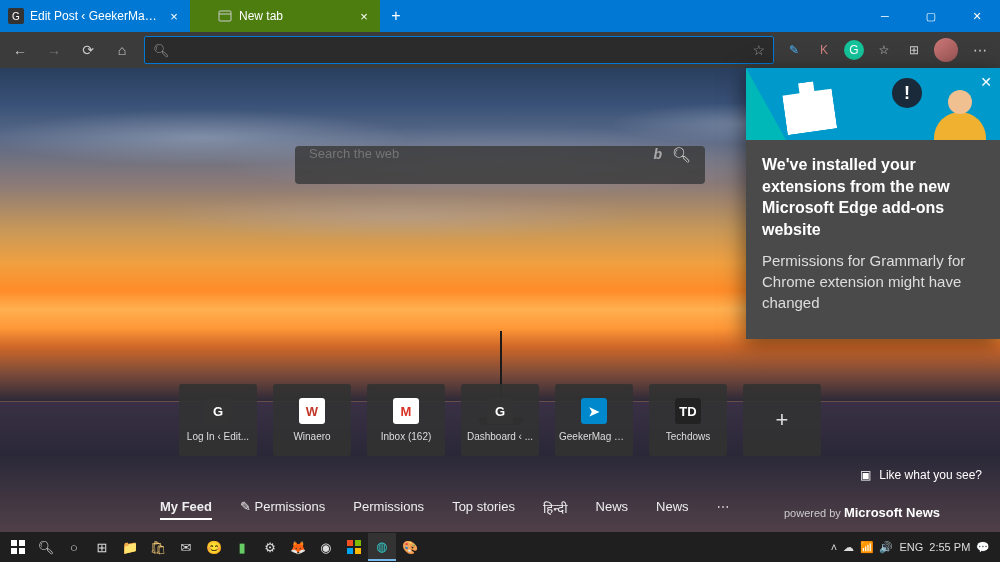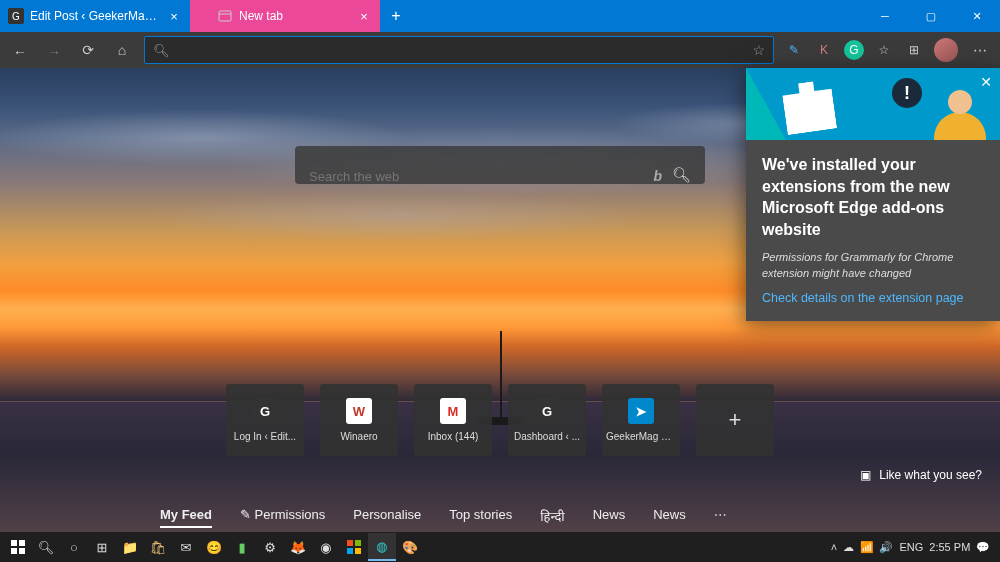--- a/index.html
+++ b/index.html
@@ -2,21 +2,21 @@
 <html><head>
 <meta charset="utf-8">
 <style>
 * { margin:0; padding:0; box-sizing:border-box; font-family:"Segoe UI",Arial,sans-serif; }
 body { width:1000px; height:562px; overflow:hidden; background:#000; position:relative; }
 
 
 .titlebar { height:32px; background:#0078d4; display:flex; align-items:stretch; }
 .tab { display:flex; align-items:center; padding:0 8px; gap:6px; min-width:190px; max-width:190px; font-size:12px; color:#fff; position:relative; }
 .tab.inactive { background:#0078d4; }
-.tab.active { background:#ec4899;padding-left:27px; }
+.tab.active { background:#4d7c0f;padding-left:27px; }
 .tab .favicon { width:16px; height:16px; display:flex; align-items:center; justify-content:center; font-size:10px; border-radius:2px; }
 .tab .label { white-space:nowrap; overflow:hidden; text-overflow:ellipsis; flex:1; }
 .tab .close { width:16px; height:16px; display:flex; align-items:center; justify-content:center; font-size:13px; cursor:pointer; }
 .newtab { width:32px; display:flex; align-items:center; justify-content:center; color:#fff; font-size:16px; cursor:pointer; }
 .titlebar-spacer { flex:1; }
 .win-controls { display:flex; }
 .win-btn { width:46px; display:flex; align-items:center; justify-content:center; color:#fff; font-size:11px; cursor:pointer; }
 
 
 .toolbar { height:36px; background:#3b3b3b; display:flex; align-items:center; padding:0 4px; gap:2px; }
@@ -49,58 +49,58 @@
 .content::after { content:""; position:absolute; left:0; right:0; bottom:0; height:28%;
   background:linear-gradient(to bottom, #3a3045 0%, #2a2838 40%, #504048 100%);
   border-top:1px solid rgba(255,150,80,.15);
 }
 
 .boat { position:absolute; left:50%; bottom:24%; width:2px; height:90px; background:#1a1a1a; z-index:1; }
 .boat::after { content:""; position:absolute; bottom:-4px; left:-22px; width:46px; height:8px; background:#1a1a1a; border-radius:0 0 20px 20px; }
 
 
 .searchbox { position:absolute; top:78px; left:50%; transform:translateX(-50%); width:410px; height:38px;
-  background:rgba(60,60,60,.85); border-radius:4px; display:flex; align-items:flex-end; padding:0 14px; z-index:2; }
+  background:rgba(60,60,60,.85); border-radius:4px; display:flex; align-items:flex-start; padding:0 14px; z-index:2; }
 .searchbox input { flex:1; background:transparent; border:none; outline:none; color:#ddd; font-size:13px; }
 .searchbox .bing { color:#aaa; font-size:14px; margin-right:10px; font-style:italic; font-weight:bold; }
 .searchbox .go { color:#ddd; font-size:15px; }
 
 
 .tiles { position:absolute; bottom:76px; left:50%; transform:translateX(-50%); display:flex; gap:16px; z-index:2; }
 .tile { width:78px; height:72px; background:rgba(50,50,50,.9); border-radius:3px; display:flex; flex-direction:column; align-items:center; justify-content:center; gap:7px; cursor:pointer; }
 .tile .ticon { width:26px; height:26px; display:flex; align-items:center; justify-content:center; border-radius:3px; font-size:13px; font-weight:bold; }
 .tile .tlabel { font-size:10px; color:#ddd; white-space:nowrap; overflow:hidden; text-overflow:ellipsis; max-width:70px; text-align:center; }
 .tile.add .plus { font-size:22px; color:#ddd; font-weight:300; }
 
 
 .like { position:absolute; right:18px; bottom:50px; color:#fff; font-size:12px; display:flex; align-items:center; gap:8px; cursor:pointer; z-index:2; }
 
 
-.feednav { position:absolute; bottom:4px; left:0; right:0; display:flex; align-items:flex-end; padding:0 20px; z-index:2; }
+.feednav { position:absolute; bottom:12px; left:0; right:0; display:flex; align-items:flex-end; padding:0 20px; z-index:2; }
 .feeditems { display:flex; gap:28px; margin-left:140px; }
 .feeditem { color:#eee; font-size:13px; cursor:pointer; padding-bottom:3px; }
 .feeditem.active { border-bottom:2px solid #fff; font-weight:600; }
 .powered { margin-left:auto; color:#ccc; font-size:11px; margin-right:40px; }
 .powered b { color:#fff; font-size:13px; }
 
 
 .notif { position:absolute; top:68px; right:0; width:254px; z-index:10; box-shadow:-2px 4px 20px rgba(0,0,0,.5); }
 .notif-hero { height:72px; background:#0099cc; position:relative; overflow:hidden; }
 .notif-hero .puzzle { position:absolute; left:38px; top:14px; width:50px; height:50px; background:#fff;
   clip-path: polygon(0 20%, 35% 20%, 35% 0, 65% 0, 65% 20%, 100% 20%, 100% 100%, 0 100%);
   transform:rotate(-8deg); }
 .notif-hero .triangle { position:absolute; left:0; bottom:0; border-left:40px solid #00b8b8; border-top:72px solid transparent; }
 .notif-hero .bubble { position:absolute; right:78px; top:10px; width:30px; height:30px; border-radius:50%; background:#1a2a3a; color:#fff; display:flex; align-items:center; justify-content:center; font-size:18px; font-weight:bold; }
 .notif-hero .person { position:absolute; right:8px; bottom:0; width:62px; height:50px; }
 .notif-hero .head { position:absolute; right:20px; top:0; width:24px; height:24px; border-radius:50%; background:#f0c090; }
 .notif-hero .body { position:absolute; right:6px; bottom:0; width:52px; height:28px; background:#f0b030; border-radius:26px 26px 0 0; }
 .notif-close { position:absolute; top:6px; right:8px; color:#fff; font-size:14px; cursor:pointer; z-index:2; }
 .notif-body { background:#4a4a4a; padding:14px 16px 16px; color:#fff; }
 .notif-title { font-size:16px; font-weight:700; line-height:1.35; margin-bottom:10px; }
-.notif-text { font-size:11px; color:#ddd; line-height:1.4; margin-bottom:10px;font-style:italic; }
+.notif-text { font-size:15px; color:#ddd; line-height:1.4; margin-bottom:10px; }
 .notif-link { font-size:12.5px; color:#4db8ff; cursor:pointer; }
 
 
 .taskbar { position:absolute; bottom:0; left:0; right:0; height:30px; background:#1f1f1f; display:flex; align-items:center; padding:0 4px; }
 .tb-ico { width:28px; height:28px; display:flex; align-items:center; justify-content:center; color:#ddd; font-size:13px; cursor:pointer; }
 .tb-ico.active { border-bottom:2px solid #76b9ed; background:#333; }
 .tb-spacer { flex:1; }
 .tray { display:flex; align-items:center; gap:6px; color:#ddd; font-size:11px; padding-right:6px; }
 .tray span { cursor:pointer; }
 </style>
@@ -164,69 +164,75 @@
       <div class="tile">
         <div class="ticon" style="background: rgb(51, 51, 51); color: rgb(255, 255, 255);">G</div>
         <div class="tlabel">Log In ‹ Edit...</div>
       </div>
       <div class="tile">
         <div class="ticon" style="background: rgb(255, 255, 255); color: rgb(192, 57, 43);">W</div>
         <div class="tlabel">Winaero</div>
       </div>
       <div class="tile">
         <div class="ticon" style="background: rgb(255, 255, 255); color: rgb(217, 48, 37);">M</div>
-        <div class="tlabel">Inbox (144)</div>
+        <div class="tlabel">Inbox (162)</div>
       </div>
       <div class="tile">
         <div class="ticon" style="background: rgb(51, 51, 51); color: rgb(255, 255, 255);">G</div>
         <div class="tlabel">Dashboard ‹ ...</div>
       </div>
       <div class="tile">
         <div class="ticon" style="background: rgb(0, 136, 204); color: rgb(255, 255, 255);">➤</div>
         <div class="tlabel">GeekerMag Web</div>
+      </div>
+      <div class="tile">
+        <div class="ticon" style="background: rgb(34, 34, 34); color: rgb(255, 255, 255);">TD</div>
+        <div class="tlabel">Techdows</div>
       </div>
       <div class="tile add">
         <div class="plus">+</div>
       </div>
     </div>
 
   <div class="like">
     <span>▣</span>
     <span>Like what you see?</span>
   </div>
 
   <div class="feednav">
     <div class="feeditems" id="feeditems">
         <div class="feeditem active">My Feed</div>
         <div class="feeditem">✎ Permissions</div>
-        <div class="feeditem">Personalise</div>
+        <div class="feeditem">Permissions</div>
         <div class="feeditem">Top stories</div>
         <div class="feeditem">हिन्दी</div>
         <div class="feeditem">News</div>
         <div class="feeditem">News</div>
         <div class="feeditem">⋯</div>
       </div>
+    <div class="powered">
+      <span>powered by </span><b>Microsoft News</b>
+    </div>
   </div>
 </div>
 
 <div class="notif">
   <div class="notif-hero">
     <div class="triangle"></div>
     <div class="puzzle"></div>
     <div class="bubble">!</div>
     <div class="person">
       <div class="body"></div>
         <div class="head"></div>
     </div>
     <div class="notif-close">✕</div>
   </div>
   <div class="notif-body">
     <div class="notif-title">We've installed your extensions from the new Microsoft Edge add-ons website</div>
     <div class="notif-text">Permissions for Grammarly for Chrome extension might have changed</div>
-    <div class="notif-link">Check details on the extension page</div>
   </div>
 </div>
 
 <div class="taskbar">
   <div class="tb-ico">
     <svg width="14" height="14" viewBox="0 0 14 14">
         <rect x="0" y="0" width="6" height="6" fill="#fff"></rect>
         <rect x="8" y="0" width="6" height="6" fill="#fff"></rect>
         <rect x="0" y="8" width="6" height="6" fill="#fff"></rect>
         <rect x="8" y="8" width="6" height="6" fill="#fff"></rect>

